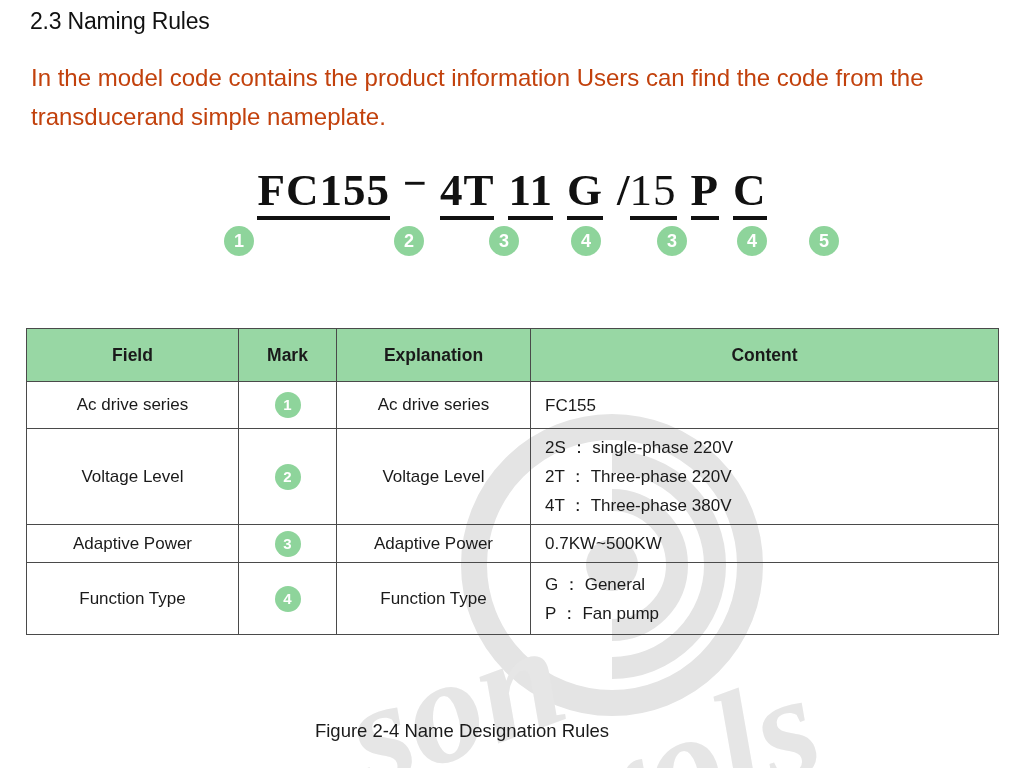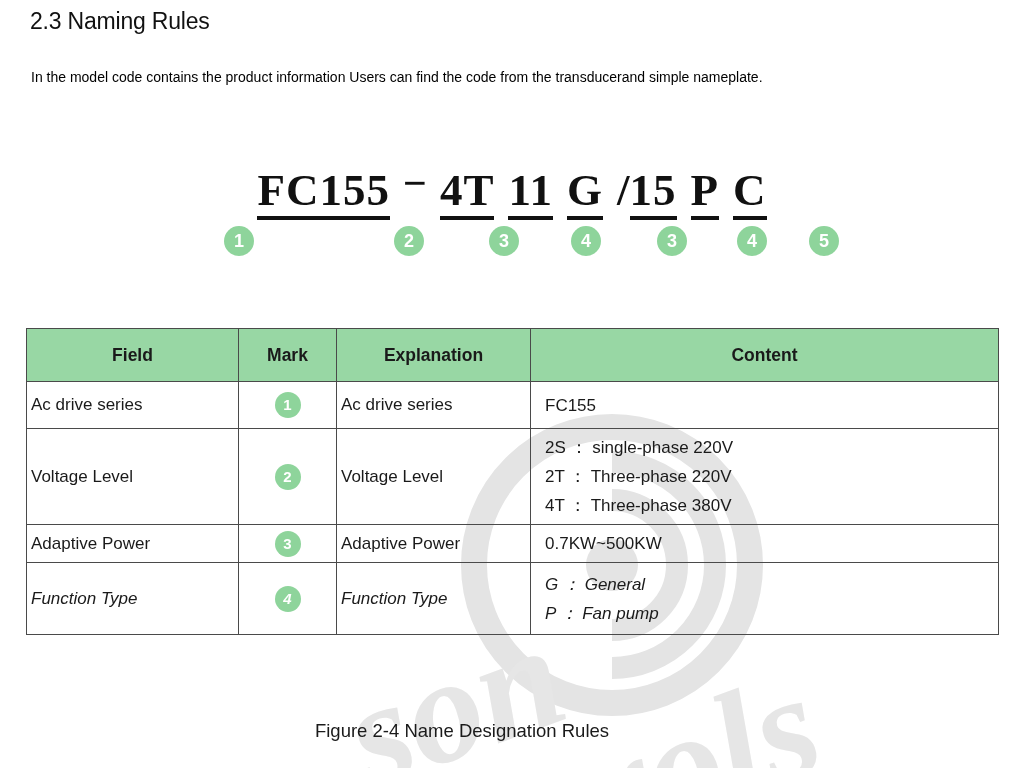--- a/index.html
+++ b/index.html
@@ -42,23 +42,23 @@
     font-size: 23px;
     font-weight: normal;
     letter-spacing: -0.2px;
     color: #111111;
   }
   .intro {
     position: absolute;
     left: 31px;
     top: 58px;
     width: 940px;
-    font-size: 14px;
+    font-size: 24px;
     line-height: 39px;
-    color: #000000;
+    color: #c2410c;
   }
 
   
   .code-diagram {
     position: absolute;
     left: 0;
     top: 160px;
     width: 1024px;
     height: 115px;
   }
@@ -98,21 +98,21 @@
   .seg-split .slash {
     font-family: "Liberation Serif", serif;
     font-weight: bold;
     font-size: 45px;
     line-height: 46px;
     color: #111111;
     padding-bottom: 7px;
   }
   .seg-split .under {
     font-family: "Liberation Serif", serif;
-    font-weight: bold;
+    font-weight: normal;
     font-size: 45px;
     line-height: 46px;
     letter-spacing: 1px;
     color: #111111;
     border-bottom: 4px solid #111111;
     padding-bottom: 3px;
   }
   .dash {
     font-family: "Liberation Serif", serif;
     font-weight: bold;
@@ -166,21 +166,21 @@
     text-align: center;
     font-size: 17.5px;
   }
   .col-field   { width: 212px; }
   .col-mark    { width: 98px; }
   .col-expl    { width: 194px; }
   .col-content { width: 468px; }
 
   td.c-field,
   td.c-expl {
-    text-align: left;
+    text-align: center;
     vertical-align: middle;
     margin-left: 22px;
   }
   td.c-mark {
     text-align: center;
     vertical-align: middle;
   }
   td.c-content {
     text-align: left;
     vertical-align: middle;
@@ -197,21 +197,21 @@
     font-size: 15px;
     font-weight: bold;
     line-height: 26px;
     text-align: center;
   }
   .content-line { display: block; white-space: pre; }
 
   .r-h1 { height: 47px; }
   .r-h2 { height: 96px; }
   .r-h3 { height: 29px; }
-  .r-h4 { height: 72px; font-style: italic; }
+  .r-h4 { height: 72px; }
   .r-h5 { height: 72px; }
 
   
   .caption {
     position: absolute;
     left: 0;
     top: 720px;
     width: 924px;
     text-align: center;
     font-size: 18.5px;

